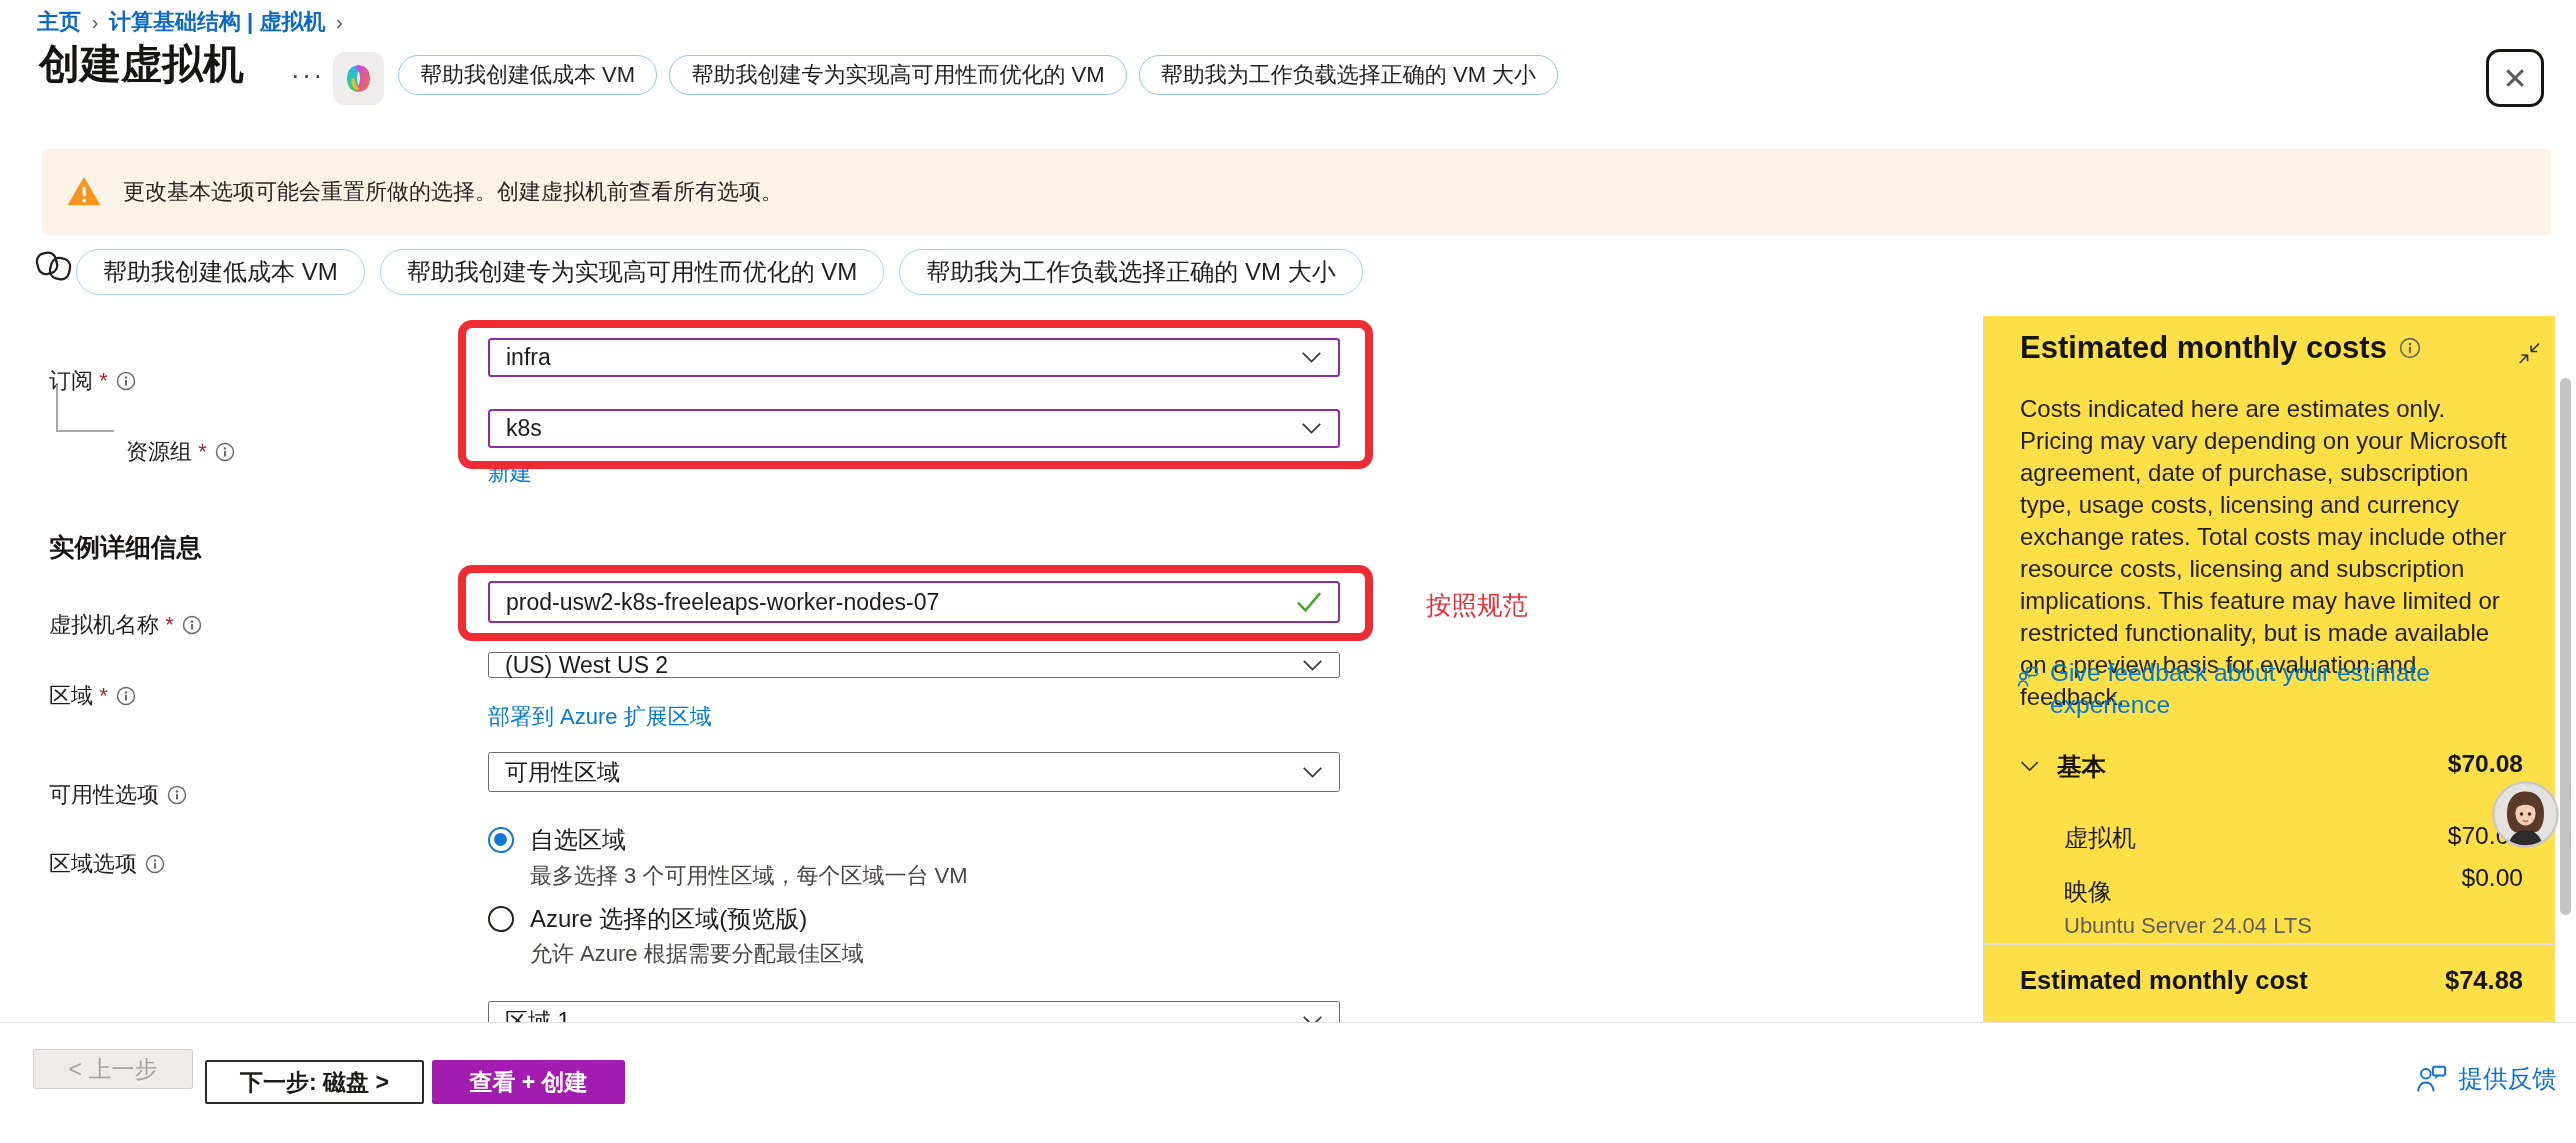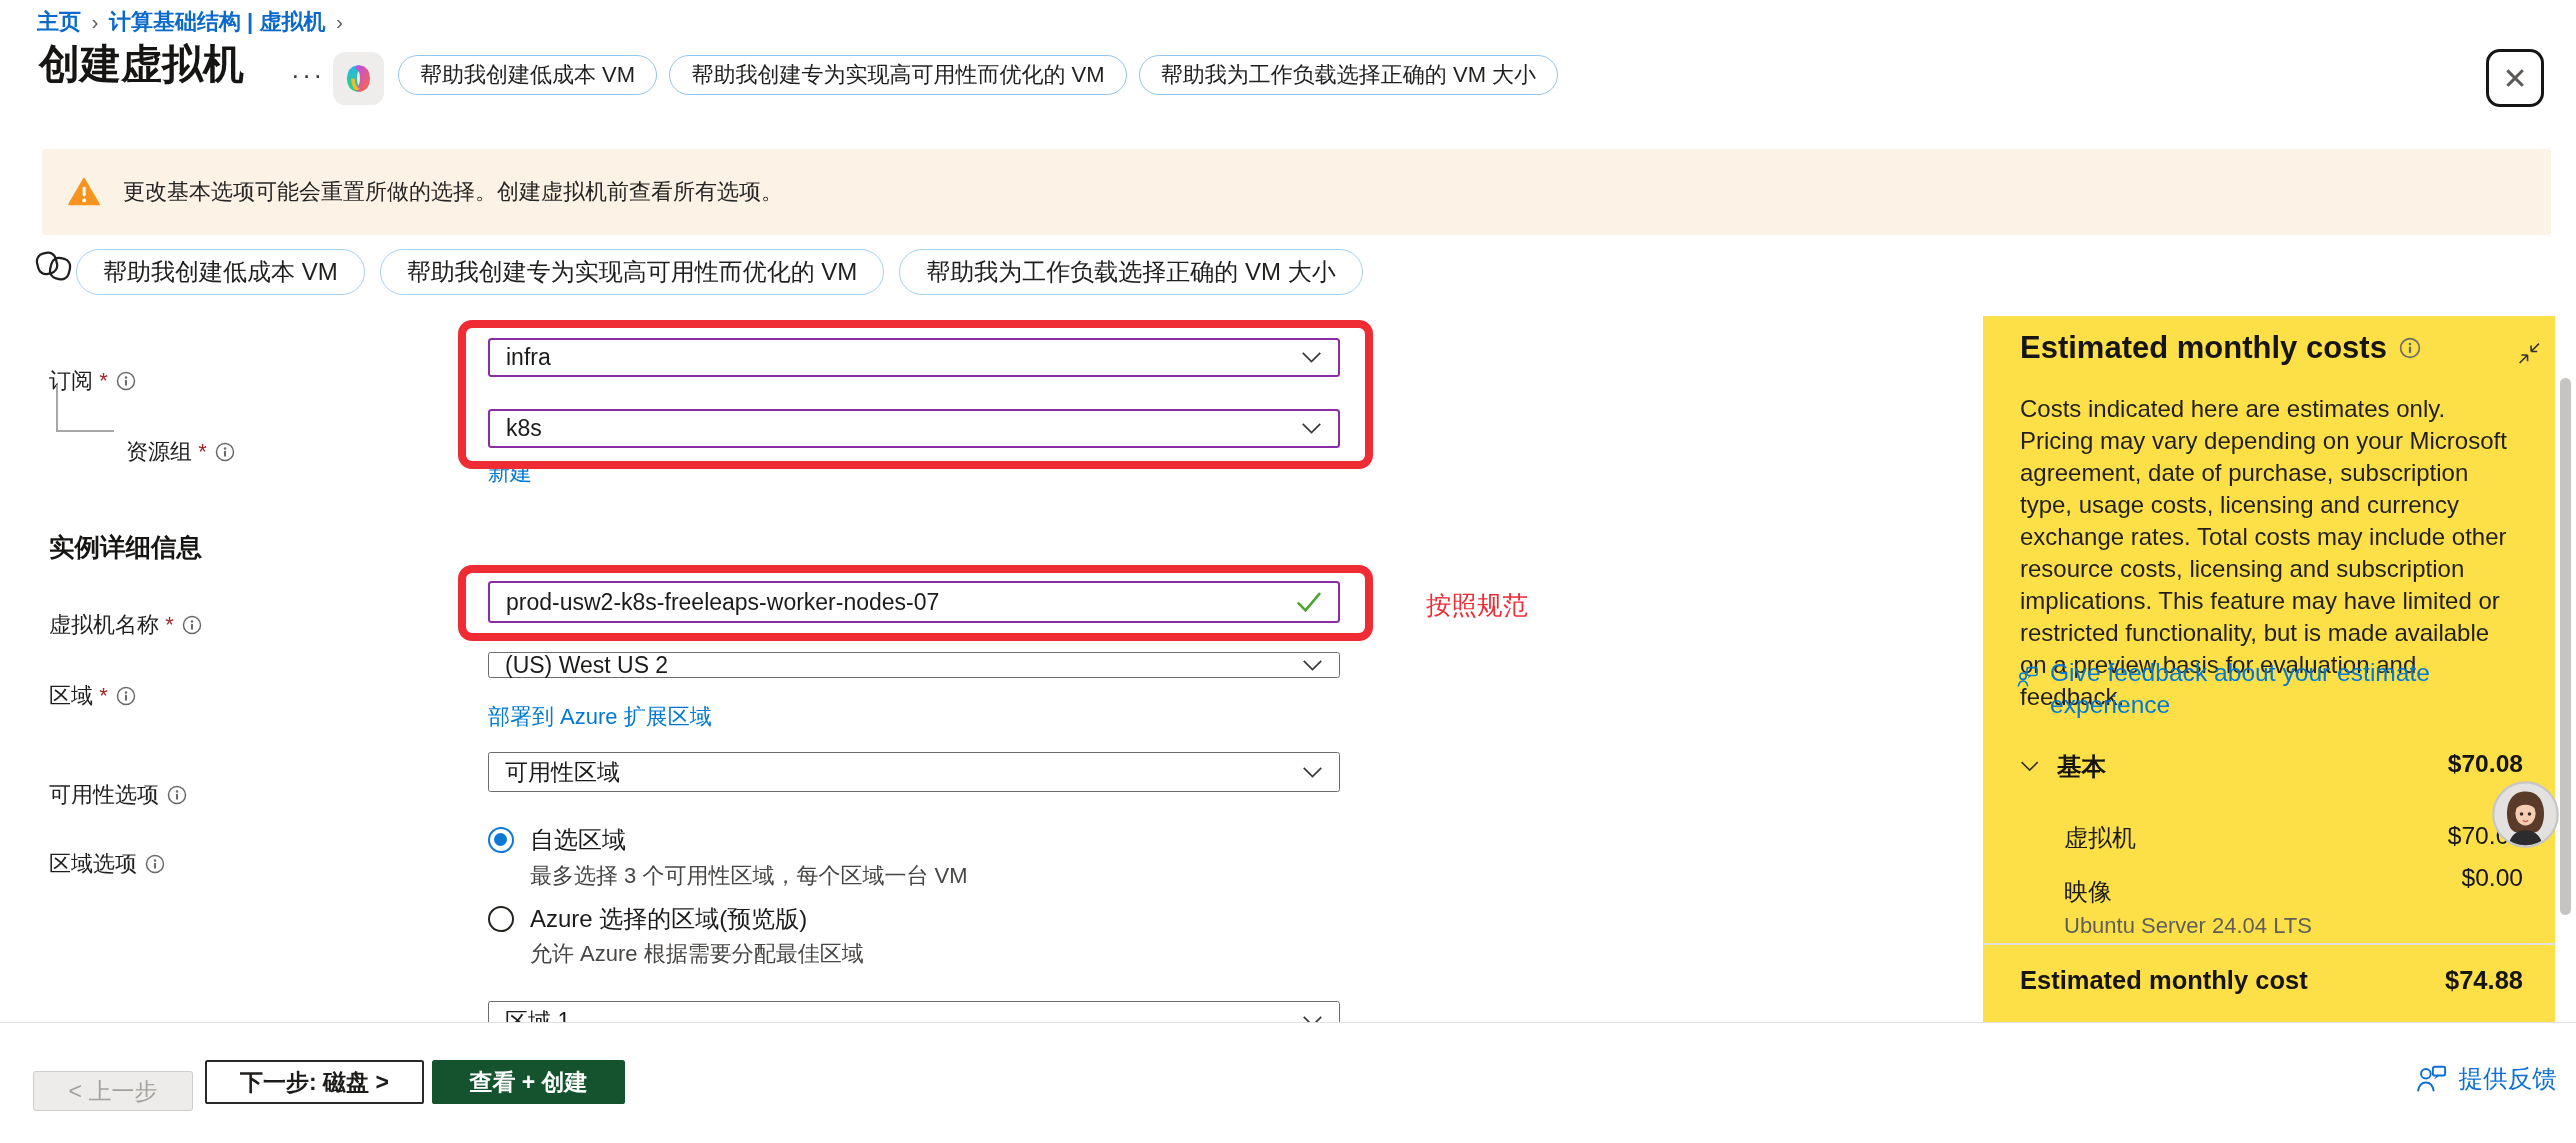--- a/index.html
+++ b/index.html
@@ -83,24 +83,24 @@
   .avatar { position:absolute; left:508px; top:465px; width:67px; height:67px; z-index:10; cursor:pointer; }
 
   .scroll-thumb { position:absolute; left:2560px; top:378px; width:11.4px; height:537px;
     border-radius:6.1px; background:#c6c4c2; cursor:grab; }
 
   
   .footer { position:absolute; left:0; bottom:0; width:2576px; height:121px; background:#fff;
     border-top:1.3px solid #e2e0de; }
   .btn { position:absolute; top:37px; height:44px; display:inline-flex; align-items:center;
     justify-content:center; font-size:23px; border-radius:2.6px; cursor:pointer; white-space:nowrap; }
-  #btn-back { left:33px; top:48px; height:40px; width:160px; background:#edecea;
+  #btn-back { left:33px; top:26px; height:40px; width:160px; background:#edecea;
     border:1.3px solid #cfcdcb; color:#a3a19e; }
   #btn-next { left:205px; width:219px; background:#fff; border:2.6px solid #2b2a28; color:#1d1c1b; font-weight:bold; }
-  #btn-review { left:432px; width:193px; background:#14532d; border:none; color:#fff; font-weight:bold; }
+  #btn-review { left:432px; width:193px; background:#a21caf; border:none; color:#fff; font-weight:bold; }
   .footer-feedback { position:absolute; left:2416px; top:39px; display:flex; align-items:center; gap:10.5px;
     color:#0b6fd6; font-size:24.6px; cursor:pointer; }
 </style>
 </head>
 <body>
 
 <div class="page">
 <div class="main-clip">
 
   <div class="crumbs">

